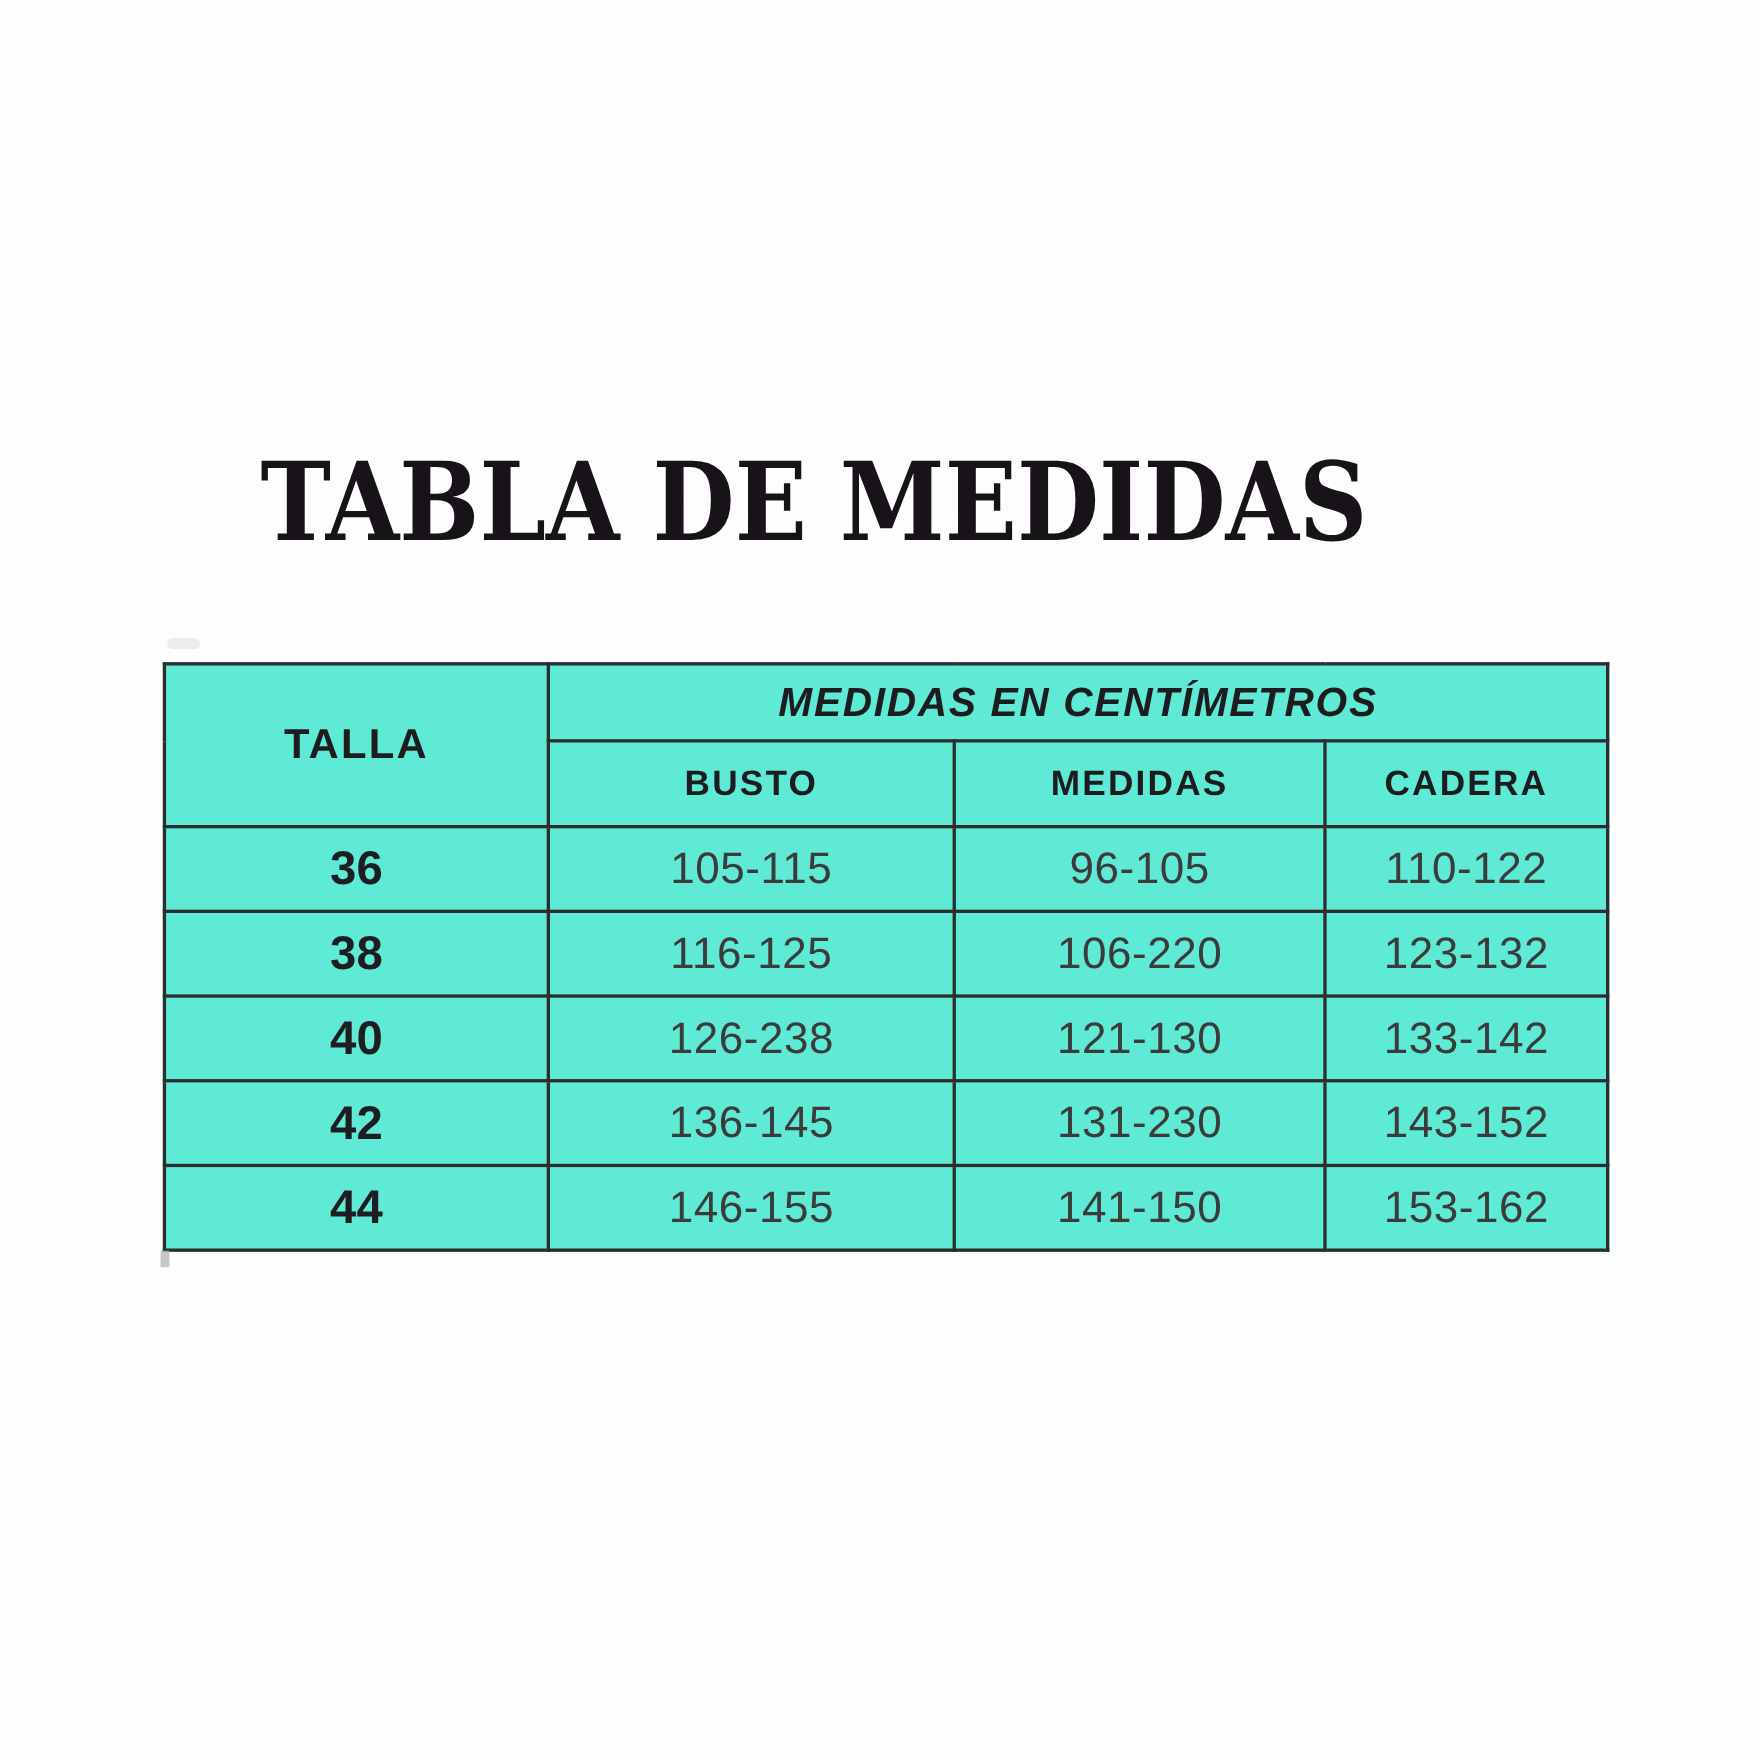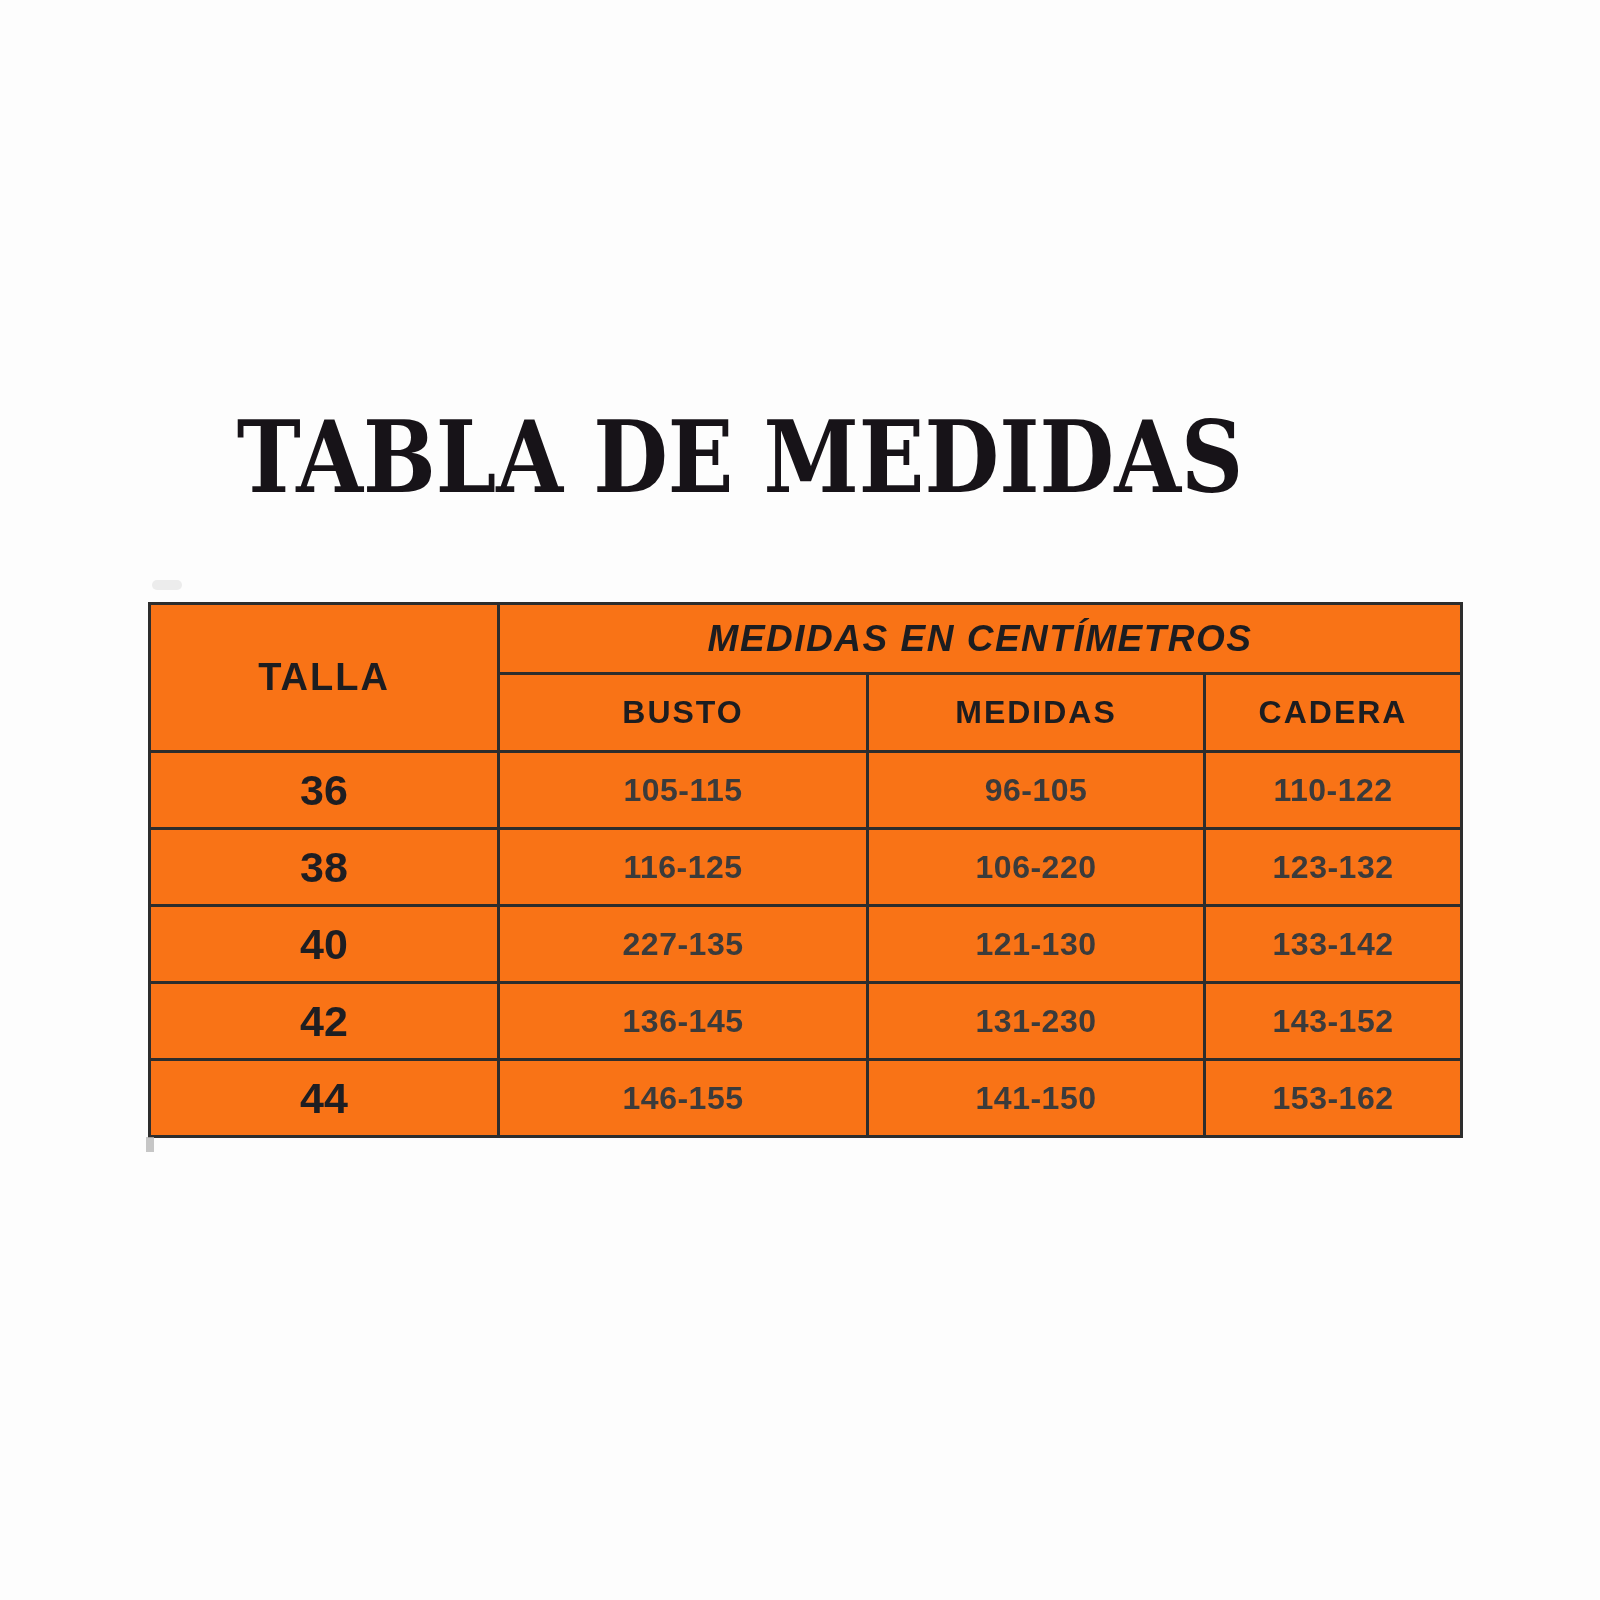--- a/index.html
+++ b/index.html
@@ -32,21 +32,21 @@
     transform-origin: 50% 50%;
     white-space: nowrap;
   }
   table.size-table {
     position: absolute;
     left: 148px;
     top: 602px;
     width: 1312px;
     border-collapse: collapse;
     table-layout: fixed;
-    background: #f97316;
+    background: #5eead4;
   }
   table.size-table th,
   table.size-table td {
     border: 3px solid #2d2d2d;
     text-align: center;
     vertical-align: middle;
     padding: 0;
     overflow: hidden;
   }
   tr.group-row    { height: 70px; }
@@ -70,22 +70,22 @@
     font-weight: bold;
     letter-spacing: 2px;
     color: #1d1d20;
   }
   .size-cell {
     font-size: 43px;
     font-weight: bold;
     color: #1e1e22;
   }
   .val-cell {
-    font-size: 32px;
-    font-weight: bold;
+    font-size: 40px;
+    font-weight: normal;
     color: #3b3b3b;
     letter-spacing: 0.5px;
   }
   .artifact-bottom-left {
     position: absolute;
     left: 146px;
     top: 1137px;
     width: 8px;
     height: 15px;
     background: #b8b8b8;
@@ -133,21 +133,21 @@
         <td class="val-cell">110-122</td>
       </tr>
       <tr class="data-row">
         <td class="size-cell">38</td>
         <td class="val-cell">116-125</td>
         <td class="val-cell">106-220</td>
         <td class="val-cell">123-132</td>
       </tr>
       <tr class="data-row">
         <td class="size-cell">40</td>
-        <td class="val-cell">227-135</td>
+        <td class="val-cell">126-238</td>
         <td class="val-cell">121-130</td>
         <td class="val-cell">133-142</td>
       </tr>
       <tr class="data-row">
         <td class="size-cell">42</td>
         <td class="val-cell">136-145</td>
         <td class="val-cell">131-230</td>
         <td class="val-cell">143-152</td>
       </tr>
       <tr class="data-row">

